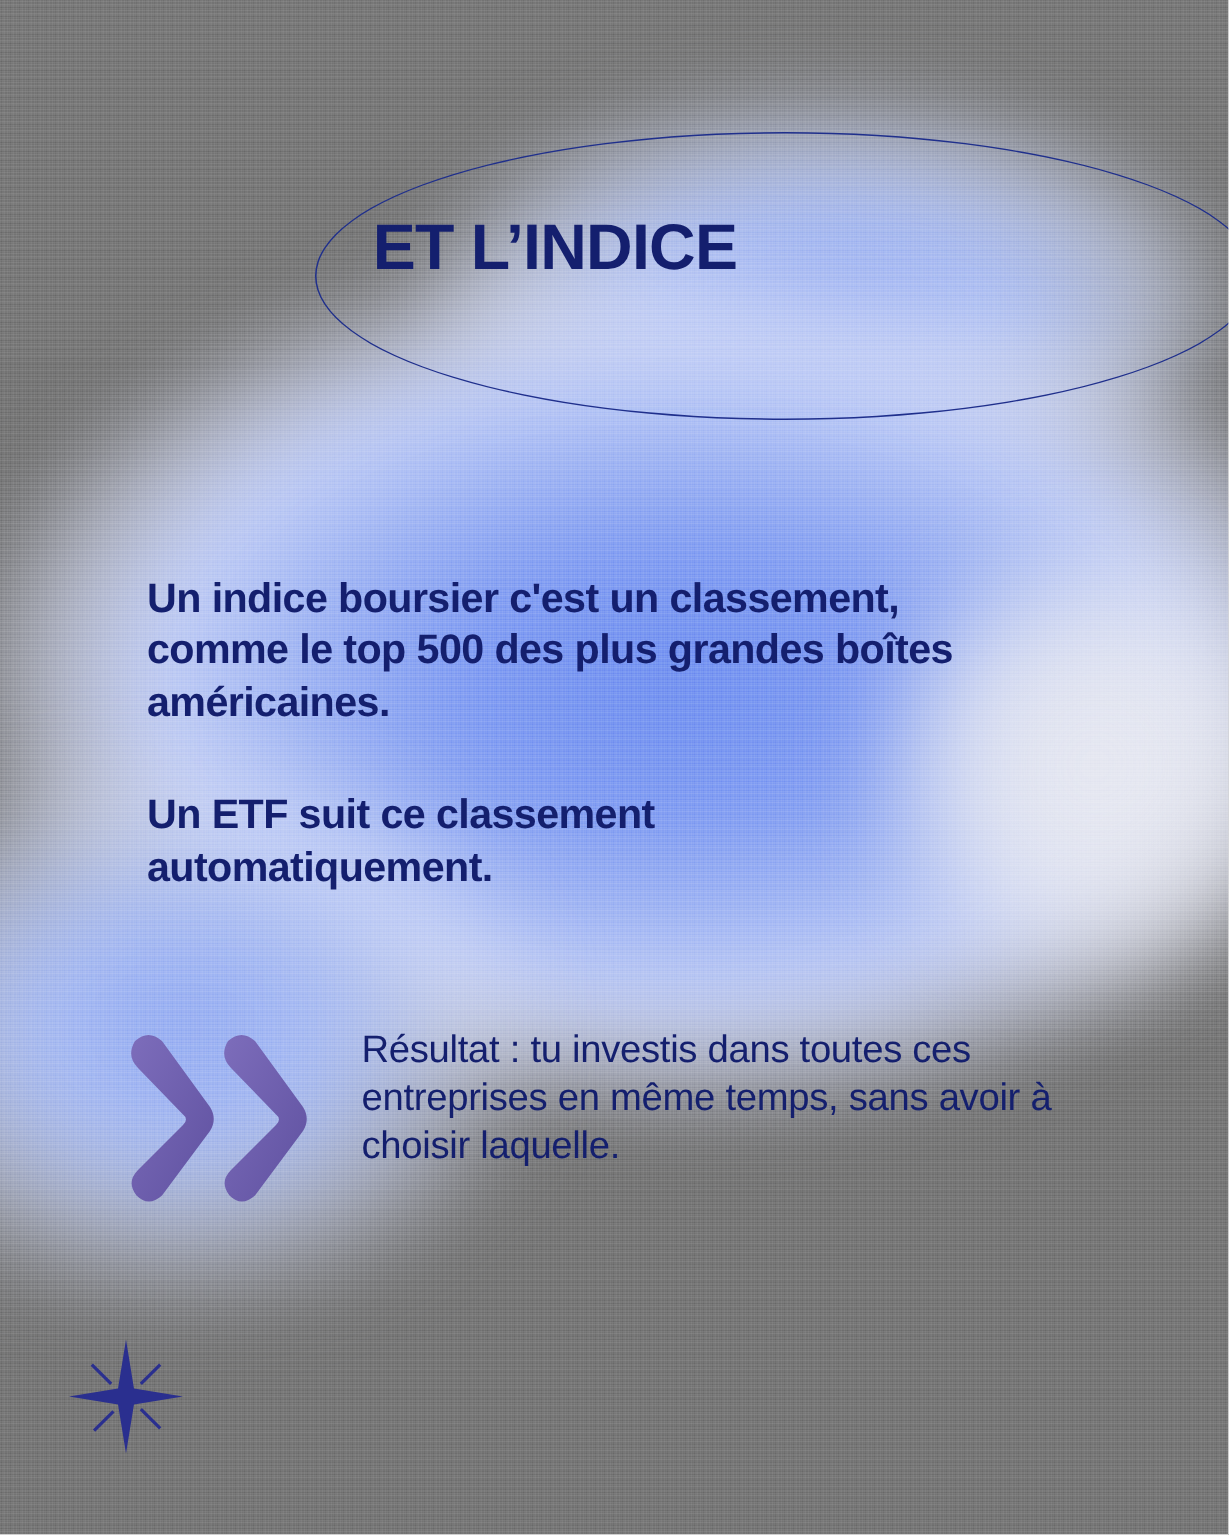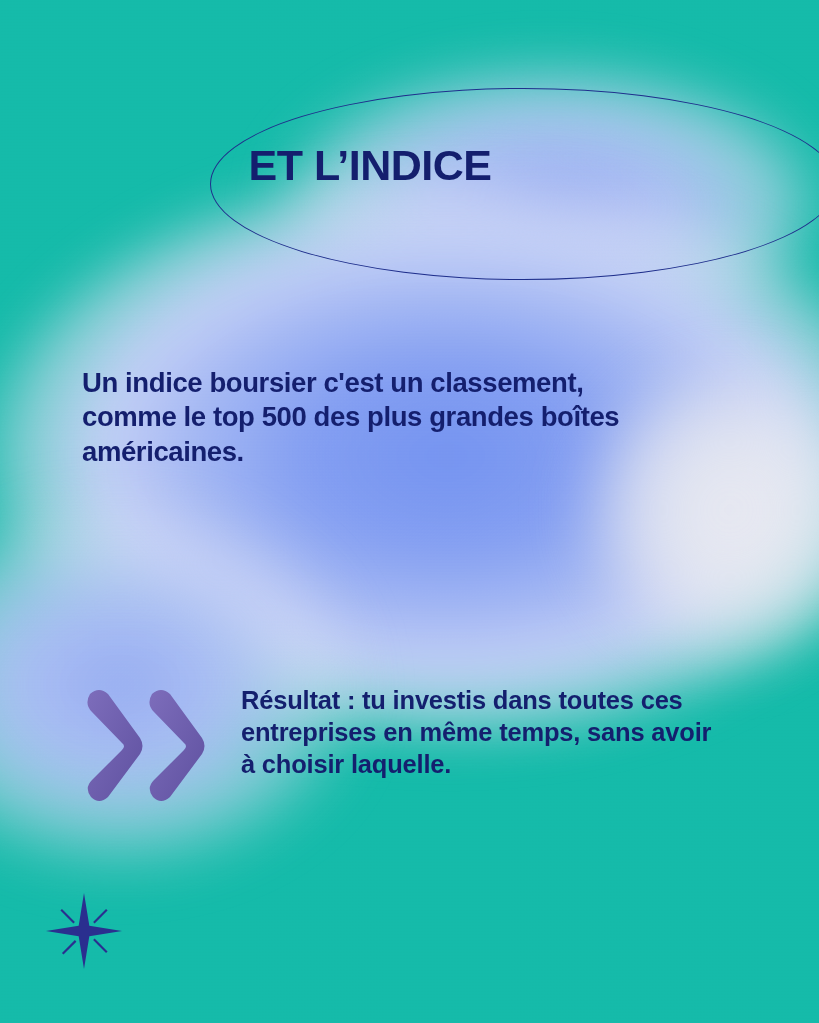--- a/index.html
+++ b/index.html
@@ -9,21 +9,21 @@
   }
   body {
     font-family: "Liberation Sans", sans-serif;
   }
 
   .slide {
     position: relative;
     width: 819px;
     height: 1023px;
     overflow: hidden;
-    background: #14b8a6;
+    background: #737373;
   }
 
   
   .bg-layer {
     position: absolute;
     inset: 0;
     pointer-events: none;
   }
 
   .blob-main {
@@ -126,21 +126,21 @@
     left: 82px;
     top: 366px;
     width: 580px;
     color: #141f6e;
   }
   .para {
     font-size: 27.5px;
     font-weight: 700;
     line-height: 1.25;
     letter-spacing: -0.4px;
-    margin: 0;
+    margin: 16px;
   }
   .para + .para { margin-top: 41px; }
 
   
   .result-row {
     position: absolute;
     left: 82px;
     top: 682px;
     width: 650px;
     display: flex;
@@ -159,21 +159,21 @@
     top: 0;
     width: 62px;
     height: 115px;
   }
   .chev-1 { left: 0; }
   .chev-2 { left: 62px; }
 
   .result-text {
     color: #141f6e;
     font-size: 25.5px;
-    font-weight: 700;
+    font-weight: 400;
     line-height: 1.26;
     letter-spacing: -0.2px;
     padding-top: 2px;
   }
 
   
   .compass {
     position: absolute;
     left: 46px;
     top: 893px;
@@ -195,20 +195,21 @@
   </div>
 
   <div class="title-ellipse"></div>
 
   <div class="title">
     <span class="line">ET L’INDICE</span>
   </div>
 
   <div class="body-block">
     <p class="para">Un indice boursier c'est un classement, comme le top 500 des plus grandes boîtes américaines.</p>
+    <p class="para">Un ETF suit ce classement automatiquement.</p>
   </div>
 
   <div class="result-row">
     <div class="chevrons">
       <svg class="chev chev-1" viewBox="0 0 62 115" xmlns="http://www.w3.org/2000/svg" aria-hidden="true">
         <defs>
           <linearGradient id="cg1" x1="0" y1="0" x2="1" y2="1">
             <stop offset="0%" stop-color="#7d6dbb"></stop>
             <stop offset="100%" stop-color="#5f51a0"></stop>
           </linearGradient>

